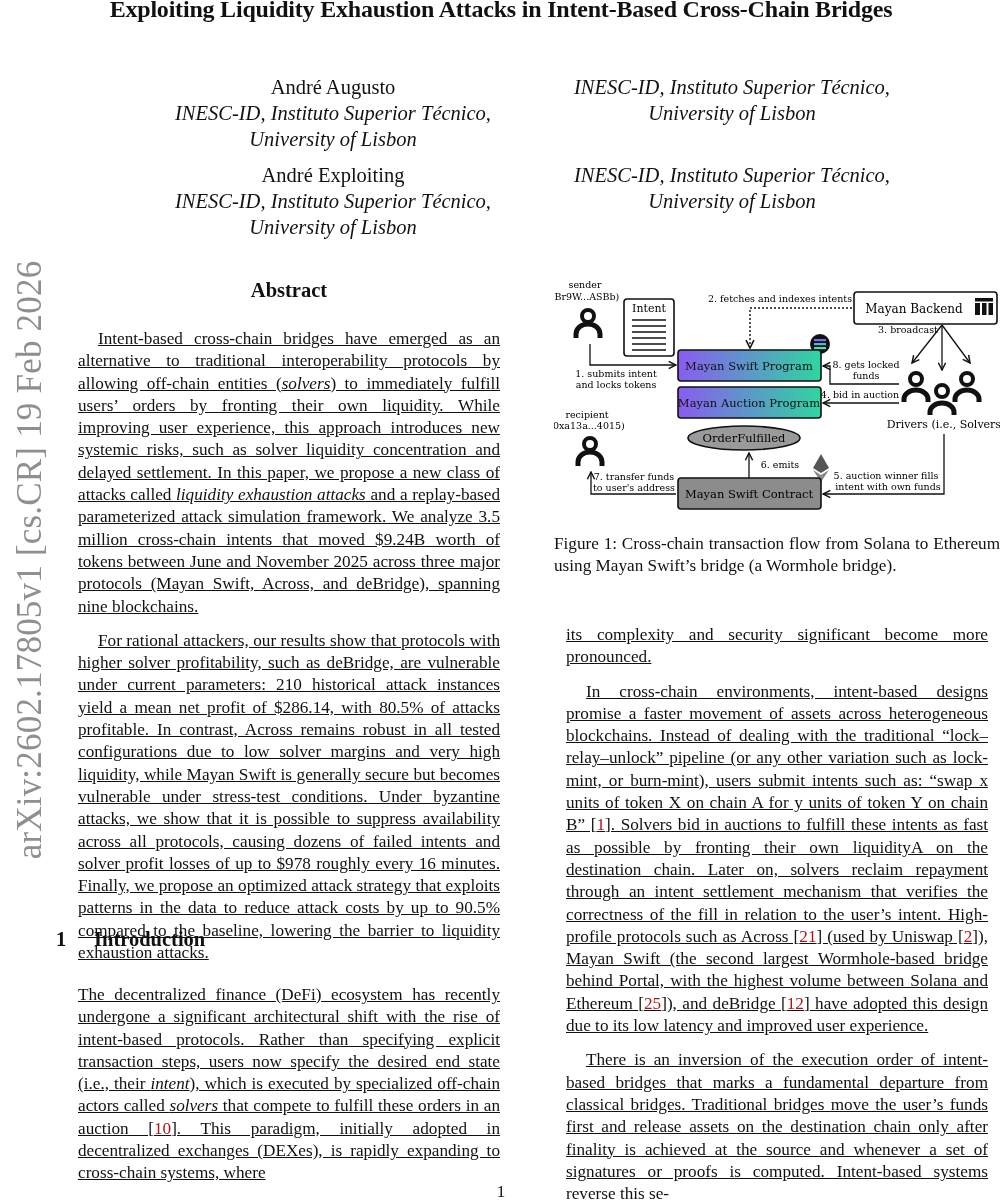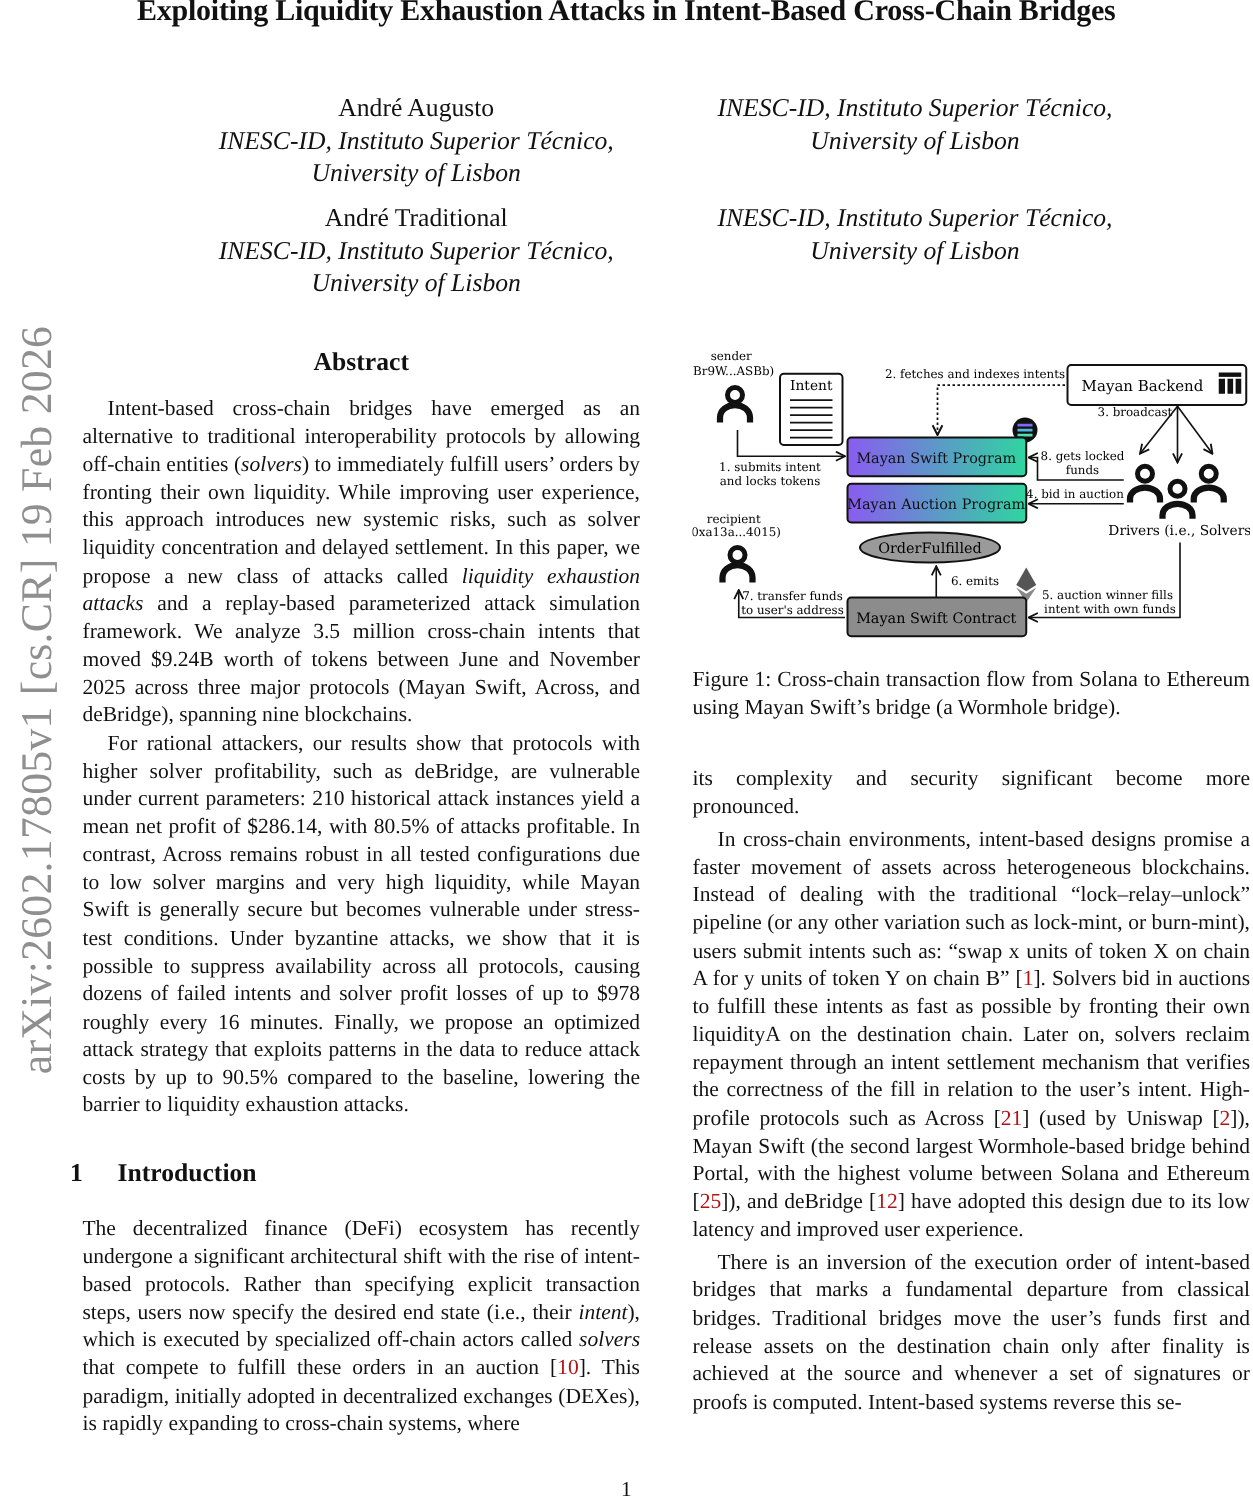--- a/index.html
+++ b/index.html
@@ -8,21 +8,21 @@
   .arxiv-stamp { position:absolute; left:2px; top:222px; width:56px; height:676px; }
   .arxiv-stamp span { position:absolute; left:50%; top:50%; white-space:nowrap;
          transform:translate(-50%,-50%) rotate(-90deg); font-size:35px; color:#8f8f8f;
          font-family:"Liberation Serif", serif; letter-spacing:0.2px; }
   .title { position:absolute; left:0; right:0; top:-4px; text-align:center;
            font-weight:bold; font-size:24px; letter-spacing:-0.2px; }
   .authors { position:absolute; top:74px; left:150px; width:790px; }
   .author { position:absolute; width:400px; text-align:center; font-size:20.5px; line-height:26px; }
   .author .aff { font-style:italic; }
   .col { position:absolute; font-size:17.2px; line-height:22.3px; text-align:justify; }
-  .col p { margin:0; }
+  .col p { margin:12px;text-decoration:underline; }
   .indent { text-indent:20px; }
   .left-col { left:66px; width:446px; }
   .right-col { left:554px; width:446px; }
   .abstract-heading { position:absolute; left:66px; width:446px; top:279px;
            text-align:center; font-weight:bold; font-size:20.5px; }
   .section-heading { position:absolute; left:56px; top:928px; font-weight:bold; font-size:20.5px; }
   .section-heading .num { display:inline-block; width:38px; }
   .cite { color:#b01515; }
   em { font-style:italic; }
   .page-num { position:absolute; left:0; right:0; top:1182px; text-align:center; font-size:17px; }
@@ -44,21 +44,21 @@
   <div class="author" style="left:-17px; top:0;">
     <div>André Augusto</div>
     <div class="aff">INESC-ID, Instituto Superior Técnico,</div>
     <div class="aff">University of Lisbon</div>
   </div>
   <div class="author" style="left:382px; top:0;">
     <div class="aff">INESC-ID, Instituto Superior Técnico,</div>
     <div class="aff">University of Lisbon</div>
   </div>
   <div class="author" style="left:-17px; top:88px;">
-    <div>André Traditional</div>
+    <div>André Exploiting</div>
     <div class="aff">INESC-ID, Instituto Superior Técnico,</div>
     <div class="aff">University of Lisbon</div>
   </div>
   <div class="author" style="left:382px; top:88px;">
     <div class="aff">INESC-ID, Instituto Superior Técnico,</div>
     <div class="aff">University of Lisbon</div>
   </div>
 </div>
 
 <div class="abstract-heading">Abstract</div>

